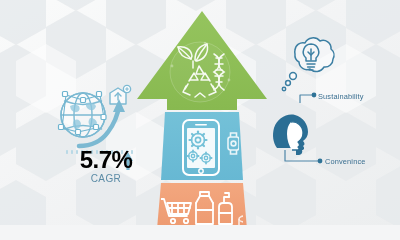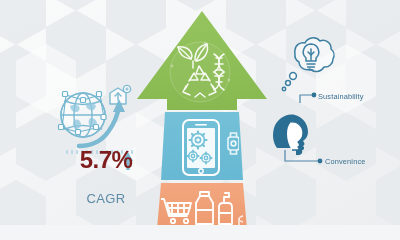--- a/index.html
+++ b/index.html
@@ -28,31 +28,31 @@
 
   #cagr-wrap {
     position:absolute;
     left:62px; top:148px;
     width:88px;
     text-align:center;
   }
   #cagr-value {
     font-size:24px;
     font-weight:bold;
-    color:#7f1d1d;
+    color:#000000;
     letter-spacing:-0.5px;
     line-height:1;
     display:inline-block;
   }
   #cagr-label {
-    font-size:13px;
+    font-size:10px;
     color:#5b8ba6;
     letter-spacing:0.4px;
     line-height:1;
-    margin-top:20px;
+    margin-top:2px;
   }
 </style>
 </head>
 <body>
 
 <div id="stage">
 
   <svg class="layer" id="hexbg" viewBox="0 0 400 225">
     <defs>
       <linearGradient id="bgGrad" x1="0" y1="0" x2="1" y2="1">

